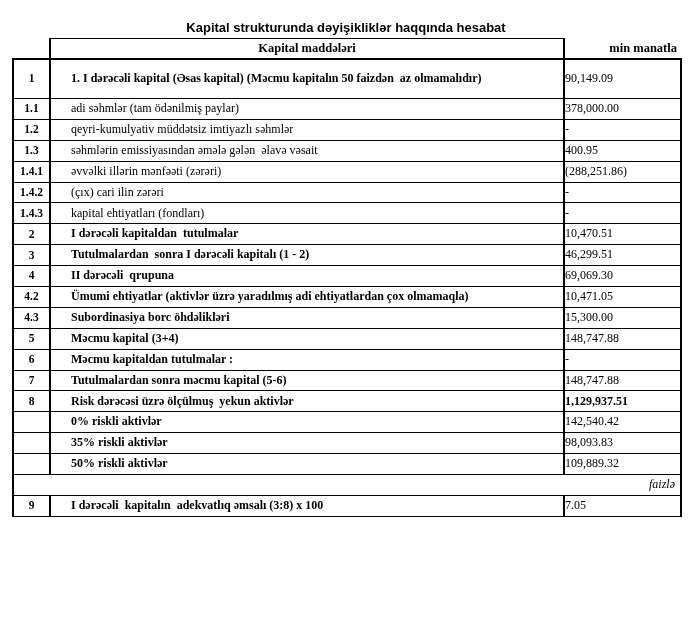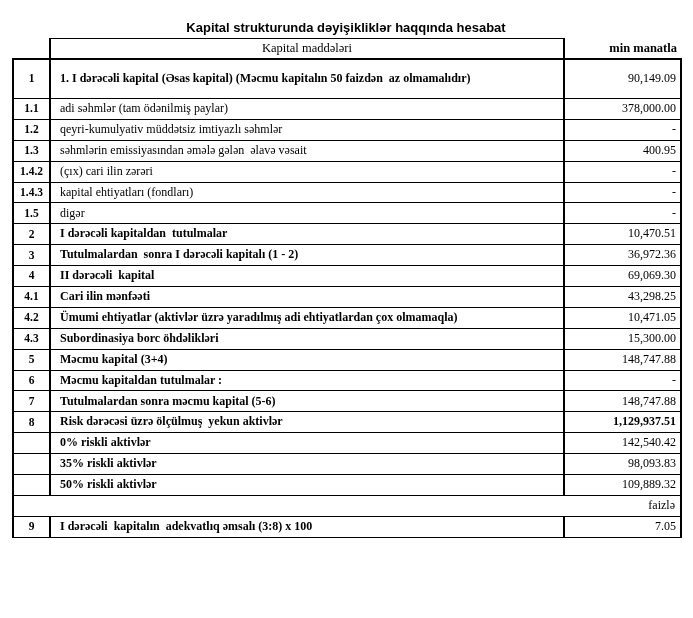--- a/index.html
+++ b/index.html
@@ -32,21 +32,21 @@
     table-layout: fixed;
   }
   td {
     padding: 0;
     font-size: 12px;
     line-height: 1.15;
     vertical-align: middle;
     overflow: hidden;
   }
   
-  tr.head td { height: 19px; }
+  tr.head td { height: 19px; font-weight: bold; }
   td.h-empty { border: none; }
   td.h-items {
     border-top: 1.5px solid #000;
     border-left: 2px solid #000;
     border-right: 2px solid #000;
     text-align: center;
     font-size: 12.5px;
   }
   td.h-unit {
     text-align: right;
@@ -63,37 +63,37 @@
     border-left: 2px solid #000;
     border-right: 2px solid #000;
     text-align: center;
     font-weight: bold;
     font-size: 11.5px;
   }
   td.c-label {
     border-top: 1px solid #000;
     border-bottom: 1px solid #000;
     border-right: 2px solid #000;
-    padding-left: 9px;
+    padding-left: 20px;
     white-space: pre-wrap;
   }
   td.c-value {
     border-top: 1px solid #000;
     border-bottom: 1px solid #000;
     border-right: 2px solid #000;
-    text-align: right;
     padding-right: 4px;
   }
   td.note-cell {
     border-top: 1px solid #000;
     border-bottom: 1px solid #000;
     border-left: 2px solid #000;
     border-right: 2px solid #000;
     text-align: right;
     padding-right: 5px;
+    font-style: italic;
   }
   tr.first-body td { border-top: 2px solid #000; }
   .b { font-weight: bold; }
 </style>
 </head>
 <body>
 
 <div class="page">
   <div class="title">Kapital strukturunda dəyişikliklər haqqında hesabat</div>
 
@@ -125,53 +125,48 @@
           <td class="c-num">1.2</td>
           <td class="c-label">qeyri-kumulyativ müddətsiz imtiyazlı səhmlər</td>
           <td class="c-value">-</td>
         </tr>
         <tr class="r">
           <td class="c-num">1.3</td>
           <td class="c-label">səhmlərin emissiyasından əmələ gələn  əlavə vəsait</td>
           <td class="c-value">400.95</td>
         </tr>
         <tr class="r">
+          <td class="c-num">1.4.1</td>
+          <td class="c-label">əvvəlki illərin mənfəəti (zərəri)</td>
+          <td class="c-value">(288,251.86)</td>
+        </tr>
+        <tr class="r">
           <td class="c-num">1.4.2</td>
           <td class="c-label">(çıx) cari ilin zərəri</td>
           <td class="c-value">-</td>
         </tr>
         <tr class="r">
           <td class="c-num">1.4.3</td>
           <td class="c-label">kapital ehtiyatları (fondları)</td>
-          <td class="c-value">-</td>
-        </tr>
-        <tr class="r">
-          <td class="c-num">1.5</td>
-          <td class="c-label">digər</td>
           <td class="c-value">-</td>
         </tr>
         <tr class="r">
           <td class="c-num">2</td>
           <td class="c-label b">I dərəcəli kapitaldan  tutulmalar</td>
           <td class="c-value">10,470.51</td>
         </tr>
         <tr class="r">
           <td class="c-num">3</td>
           <td class="c-label b">Tutulmalardan  sonra I dərəcəli kapitalı (1 - 2)</td>
-          <td class="c-value">36,972.36</td>
+          <td class="c-value">46,299.51</td>
         </tr>
         <tr class="r">
           <td class="c-num">4</td>
-          <td class="c-label b">II dərəcəli  kapital</td>
+          <td class="c-label b">II dərəcəli  qrupuna</td>
           <td class="c-value">69,069.30</td>
-        </tr>
-        <tr class="r">
-          <td class="c-num">4.1</td>
-          <td class="c-label b">Cari ilin mənfəəti</td>
-          <td class="c-value">43,298.25</td>
         </tr>
         <tr class="r">
           <td class="c-num">4.2</td>
           <td class="c-label b">Ümumi ehtiyatlar (aktivlər üzrə yaradılmış adi ehtiyatlardan çox olmamaqla)</td>
           <td class="c-value">10,471.05</td>
         </tr>
         <tr class="r">
           <td class="c-num">4.3</td>
           <td class="c-label b">Subordinasiya borc öhdəlikləri</td>
           <td class="c-value">15,300.00</td>

